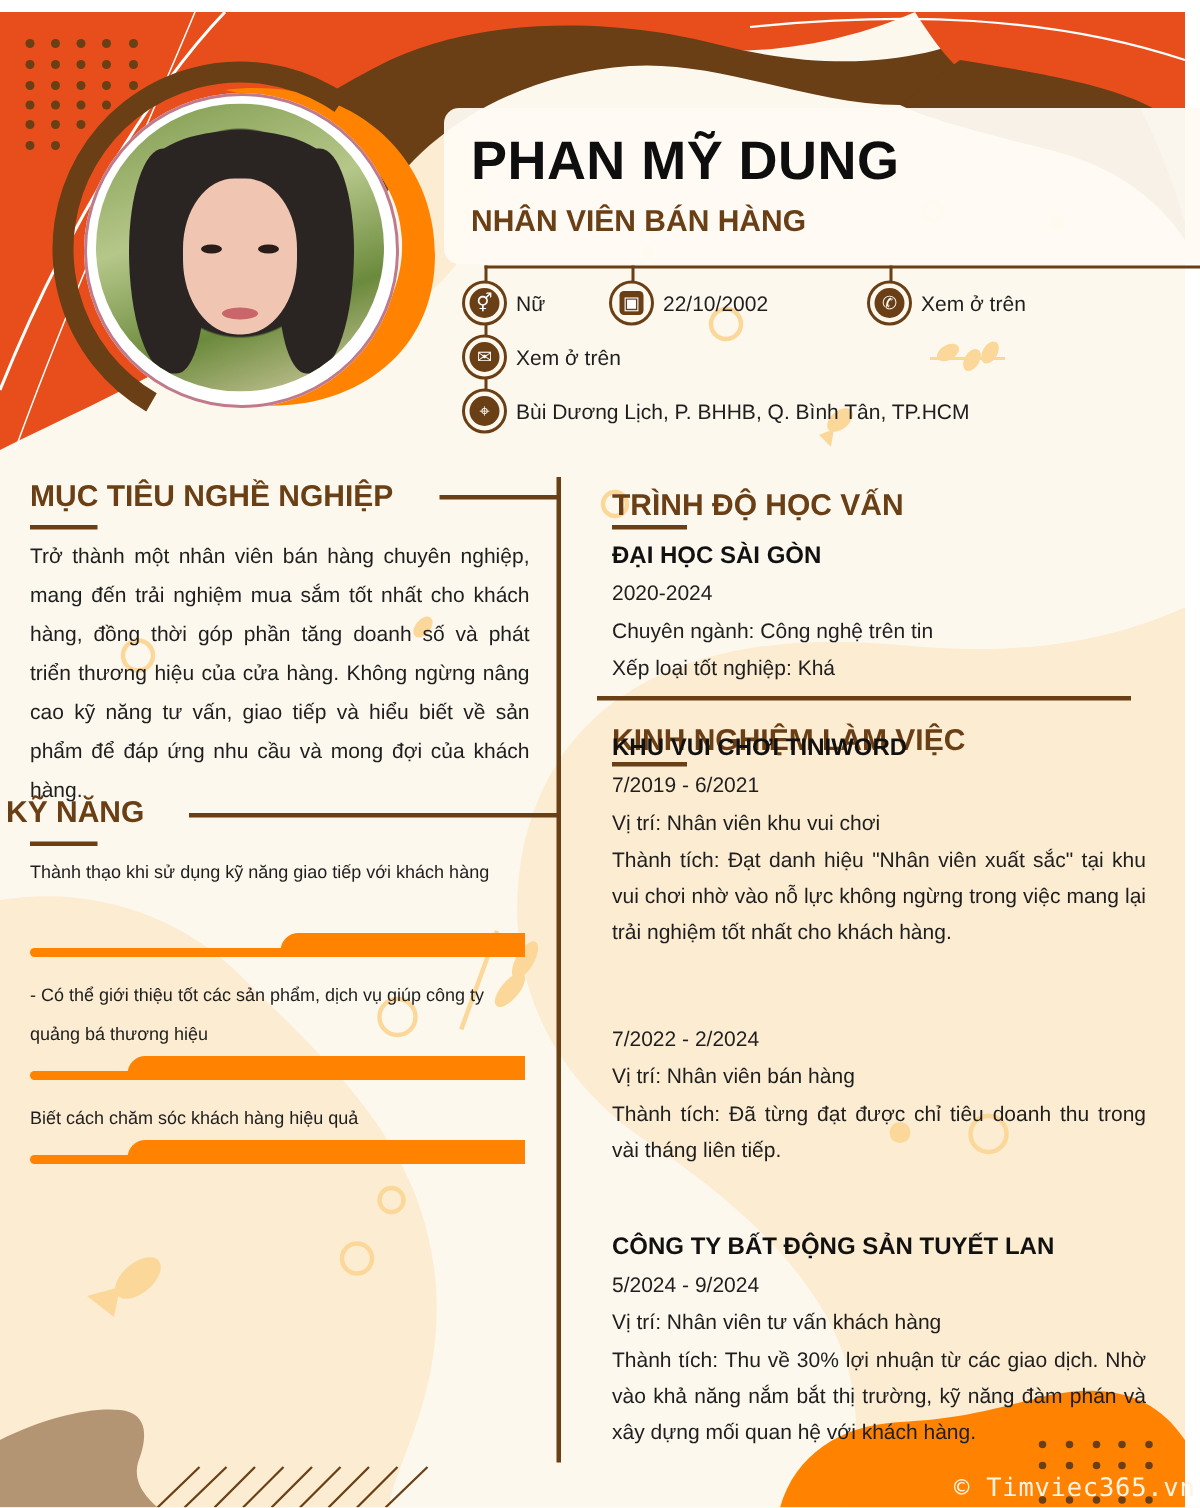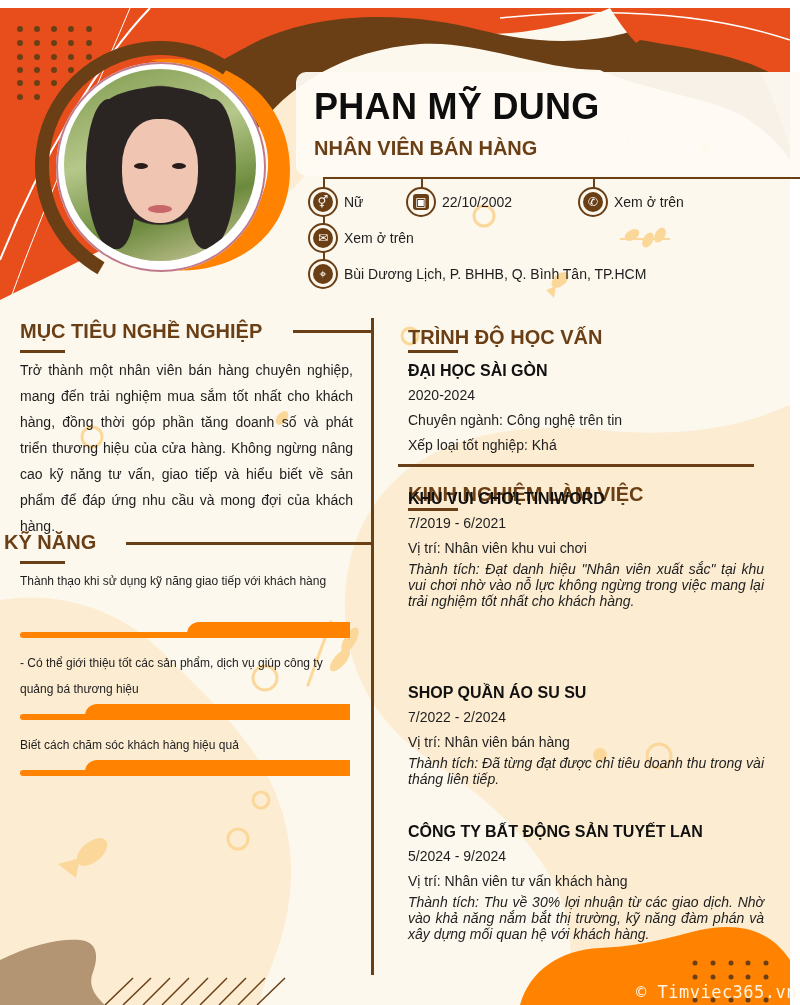--- a/index.html
+++ b/index.html
@@ -25,21 +25,21 @@
   .section-title { position: absolute; font-size: 20px; font-weight: 700; color: #6a3f15; }
   .title-under { position: absolute; height: 3px; width: 45px; background: #6a3f15; }
   .rule { position: absolute; background: #6a3f15; }
   .para { position: absolute; font-size: 14px; line-height: 26px; color: #1e1e1e; text-align: justify; }
   .skill { position: absolute; font-size: 12px; line-height: 26px; color: #1e1e1e; }
   .bar { position: absolute; height: 16px; }
   .bar .thin { position: absolute; left: 0; bottom: 0; height: 6px; width: 100%; background: #ff8300; border-radius: 3px 0 0 3px; }
   .bar .thick { position: absolute; right: 0; top: 0; height: 16px; background: #ff8300; border-radius: 12px 0 0 0; }
   .edu, .job { position: absolute; left: 408px; width: 356px; font-size: 14px; line-height: 25px; color: #1e1e1e; }
   .bold-head { font-weight: 700; color: #111; font-size: 16px; }
-  .job .desc { text-align: justify; line-height: 16px; font-style: italic; }
+  .job .desc { text-align: justify; line-height: 24px; }
   .watermark { position: absolute; left: 636px; top: 982px; font-family: "DejaVu Sans Mono", monospace; font-size: 17px; color: #fff3e3; letter-spacing: 0.5px; }
 </style>
 </head>
 <body>
 
 <div class="page">
 
   <svg class="bg" width="800" height="1005" viewBox="0 0 800 1005">
 
     <path d="M0 600 C60 590 120 610 160 650 C220 710 280 760 290 850 C298 930 260 980 260 1005 L0 1005 Z" fill="#fcecd2"></path>
@@ -255,21 +255,20 @@
   <div class="title-under" style="left:408px; top:508px; width:50px;"></div>
 
   <div class="job" style="top:486px;">
     <div class="bold-head">KHU VUI CHƠI TINIWORD</div>
     <div>7/2019 - 6/2021</div>
     <div>Vị trí: Nhân viên khu vui chơi</div>
     <div class="desc">Thành tích: Đạt danh hiệu "Nhân viên xuất sắc" tại khu vui chơi nhờ vào nỗ lực không ngừng trong việc mang lại trải nghiệm tốt nhất cho khách hàng.</div>
   </div>
 
   <div class="job" style="top:680px;">
-    <div class="bold-head">SHOP QUẦN ÁO SU SU</div>
     <div>7/2022 - 2/2024</div>
     <div>Vị trí: Nhân viên bán hàng</div>
     <div class="desc">Thành tích: Đã từng đạt được chỉ tiêu doanh thu trong vài tháng liên tiếp.</div>
   </div>
 
   <div class="job" style="top:819px;">
     <div class="bold-head">CÔNG TY BẤT ĐỘNG SẢN TUYẾT LAN</div>
     <div>5/2024 - 9/2024</div>
     <div>Vị trí: Nhân viên tư vấn khách hàng</div>
     <div class="desc">Thành tích: Thu về 30% lợi nhuận từ các giao dịch. Nhờ vào khả năng nắm bắt thị trường, kỹ năng đàm phán và xây dựng mối quan hệ với khách hàng.</div>

